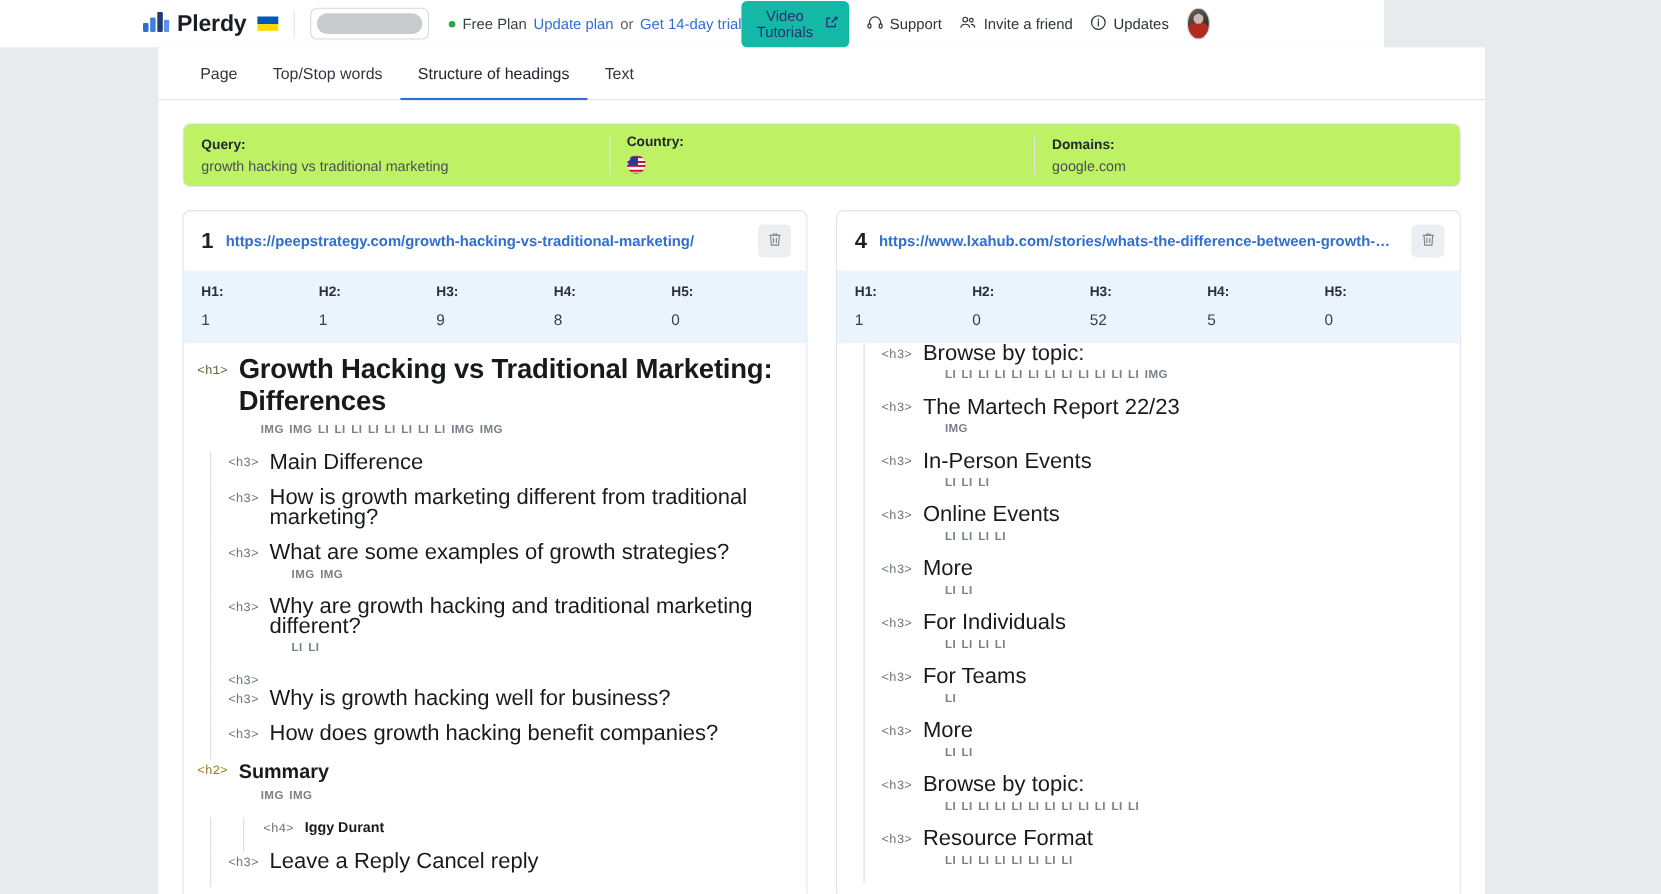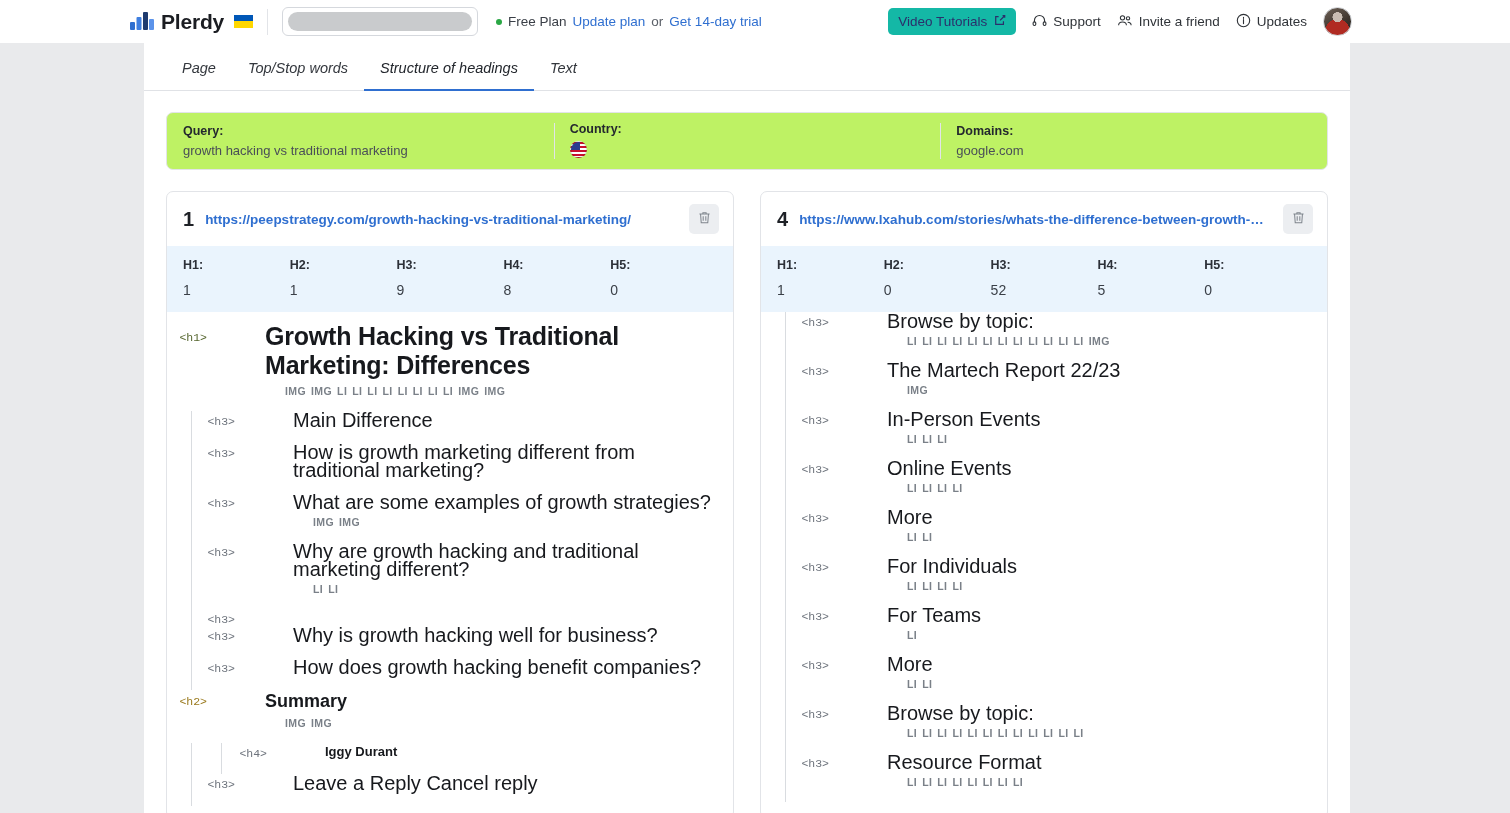--- a/index.html
+++ b/index.html
@@ -9,21 +9,21 @@
     width: 1510px; height: 813px;
     overflow: hidden;
     background: #e9eaec;
     font-family: "Liberation Sans", sans-serif;
     -webkit-font-smoothing: antialiased;
   }
 
   
   .topbar {
     position: absolute; top: 0; left: 0;
-    width: 1510px; height: 43px;
+    width: 1258px; height: 43px;
     background: #ffffff;
     display: flex; align-items: center;
     z-index: 20;
   }
   .brand {
     display: flex; align-items: center;
     margin-left: 130px;
     gap: 7px;
   }
   .brand-mark { display: block; }
@@ -94,21 +94,20 @@
     gap: 0; padding: 0 22px;
     border-bottom: 1px solid #e0e2e6;
     height: 48px;
   }
   .tab {
     font-size: 14.5px; color: #33373d;
     padding: 0 16px 13px 16px;
     cursor: pointer; white-space: nowrap;
     border-bottom: 2px solid transparent;
     margin-bottom: -1px;
-    font-style: italic;
   }
   .tab.active { color: #22262c; border-bottom-color: #2f6fd0; }
 
   
   .metabar {
     margin: 21px 22px 0 22px;
     height: 58px;
     border: 1px solid #e2e4e8; border-radius: 7px;
     display: flex; align-items: stretch;
     background: #bef264;
@@ -172,21 +171,21 @@
   .stat-label { font-size: 12.5px; font-weight: bold; color: #2c3038; }
   .stat-value { font-size: 14px; color: #3a3f47; }
 
   .tree {
     padding: 10px 14px 0 14px;
     height: 498px;
     overflow: hidden;
   }
   .tree.scrolled { padding-top: 0; }
 
-  .node { display: flex; position: relative; gap: 48px; }
+  .node { display: flex; position: relative; }
   .node-tagcol {
     flex: 0 0 auto; position: relative; display: flex;
     justify-content: flex-end; align-items: flex-start;
   }
   .tag {
     font-size: 11.5px; font-family: "Liberation Mono", monospace;
     white-space: nowrap; padding-top: 4px;
   }
   .tag.h1 { color: #56662f; padding-top: 9px; }
   .tag.h2 { color: #9a7a1e; padding-top: 5px; }

